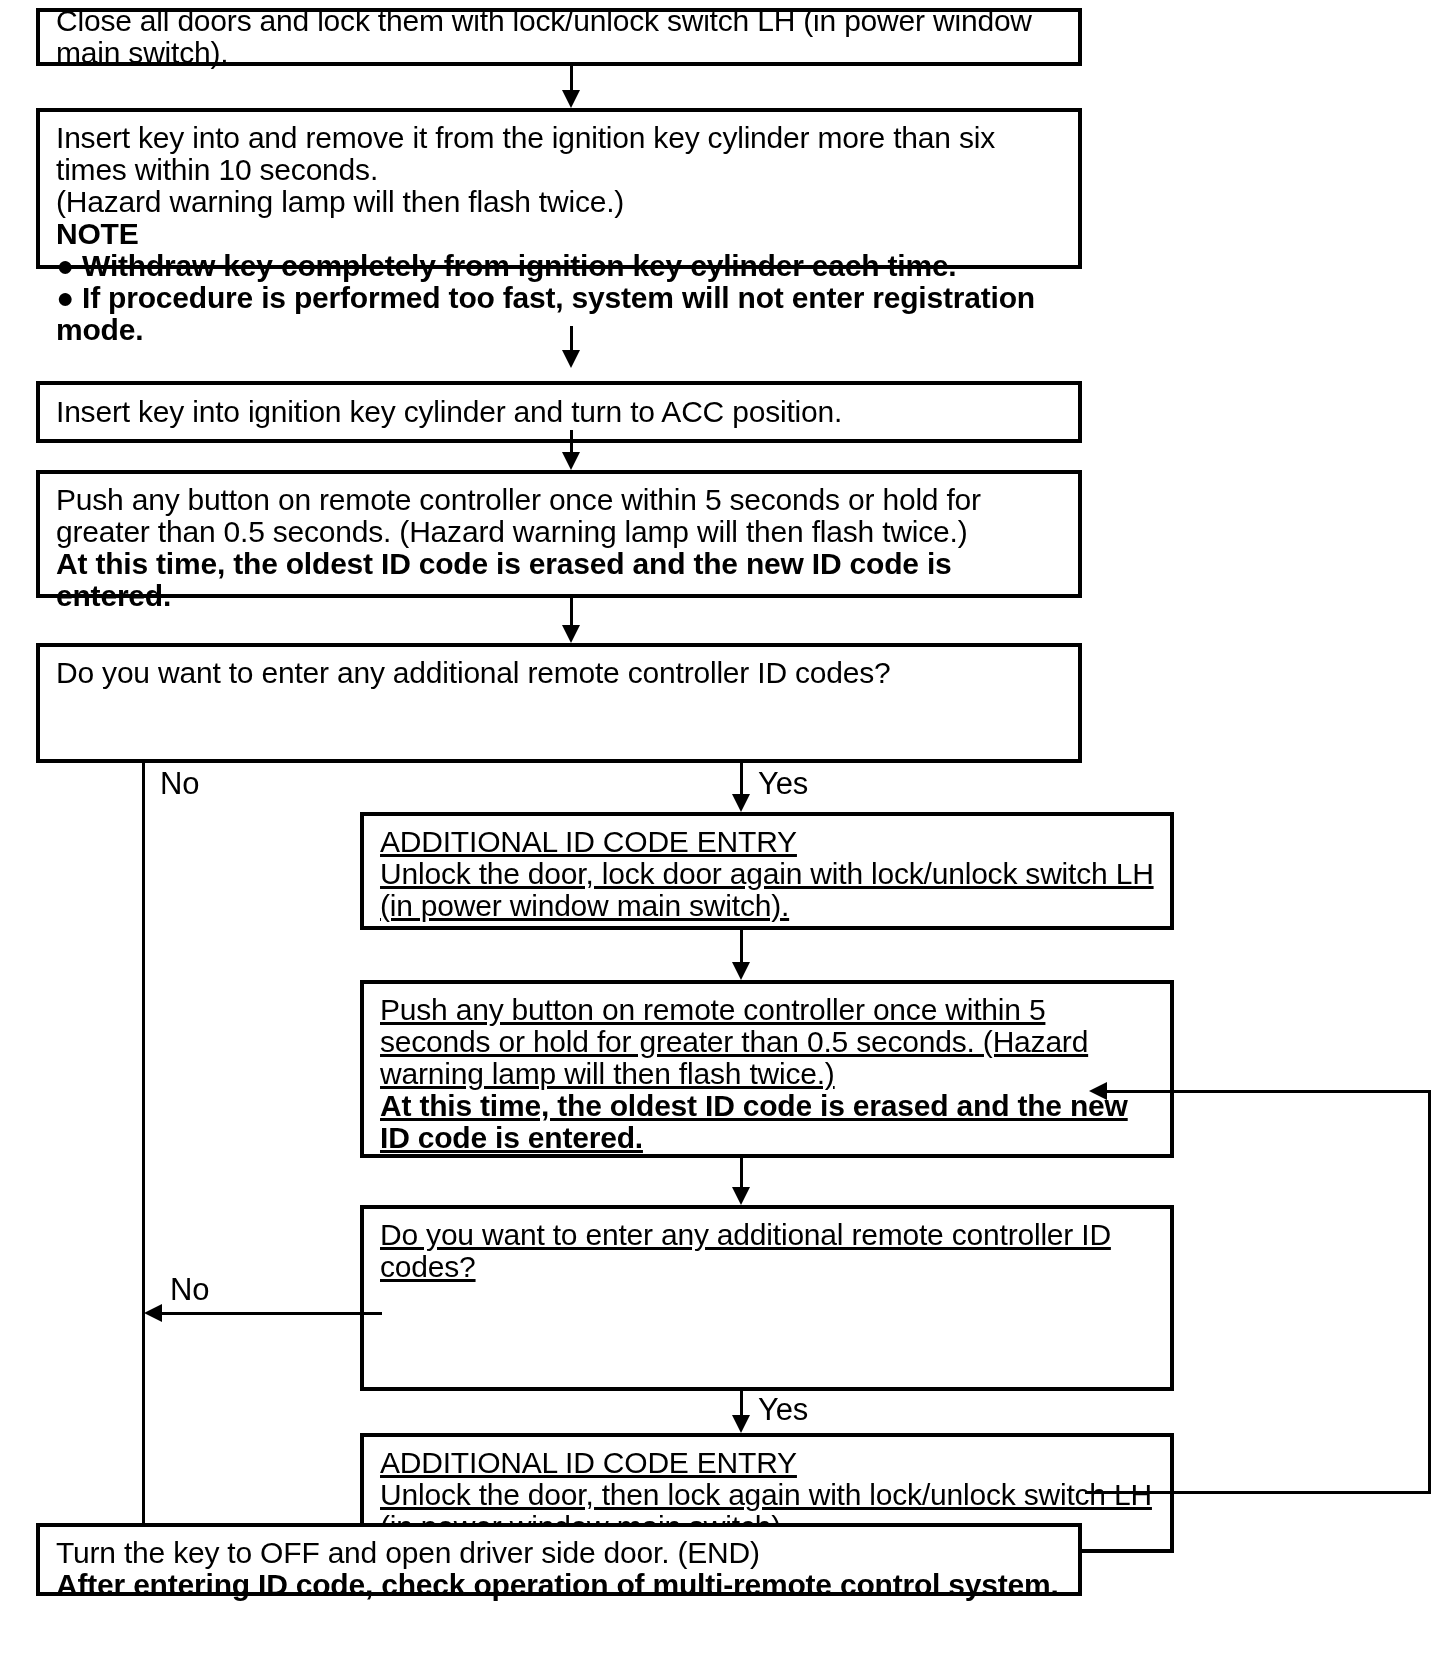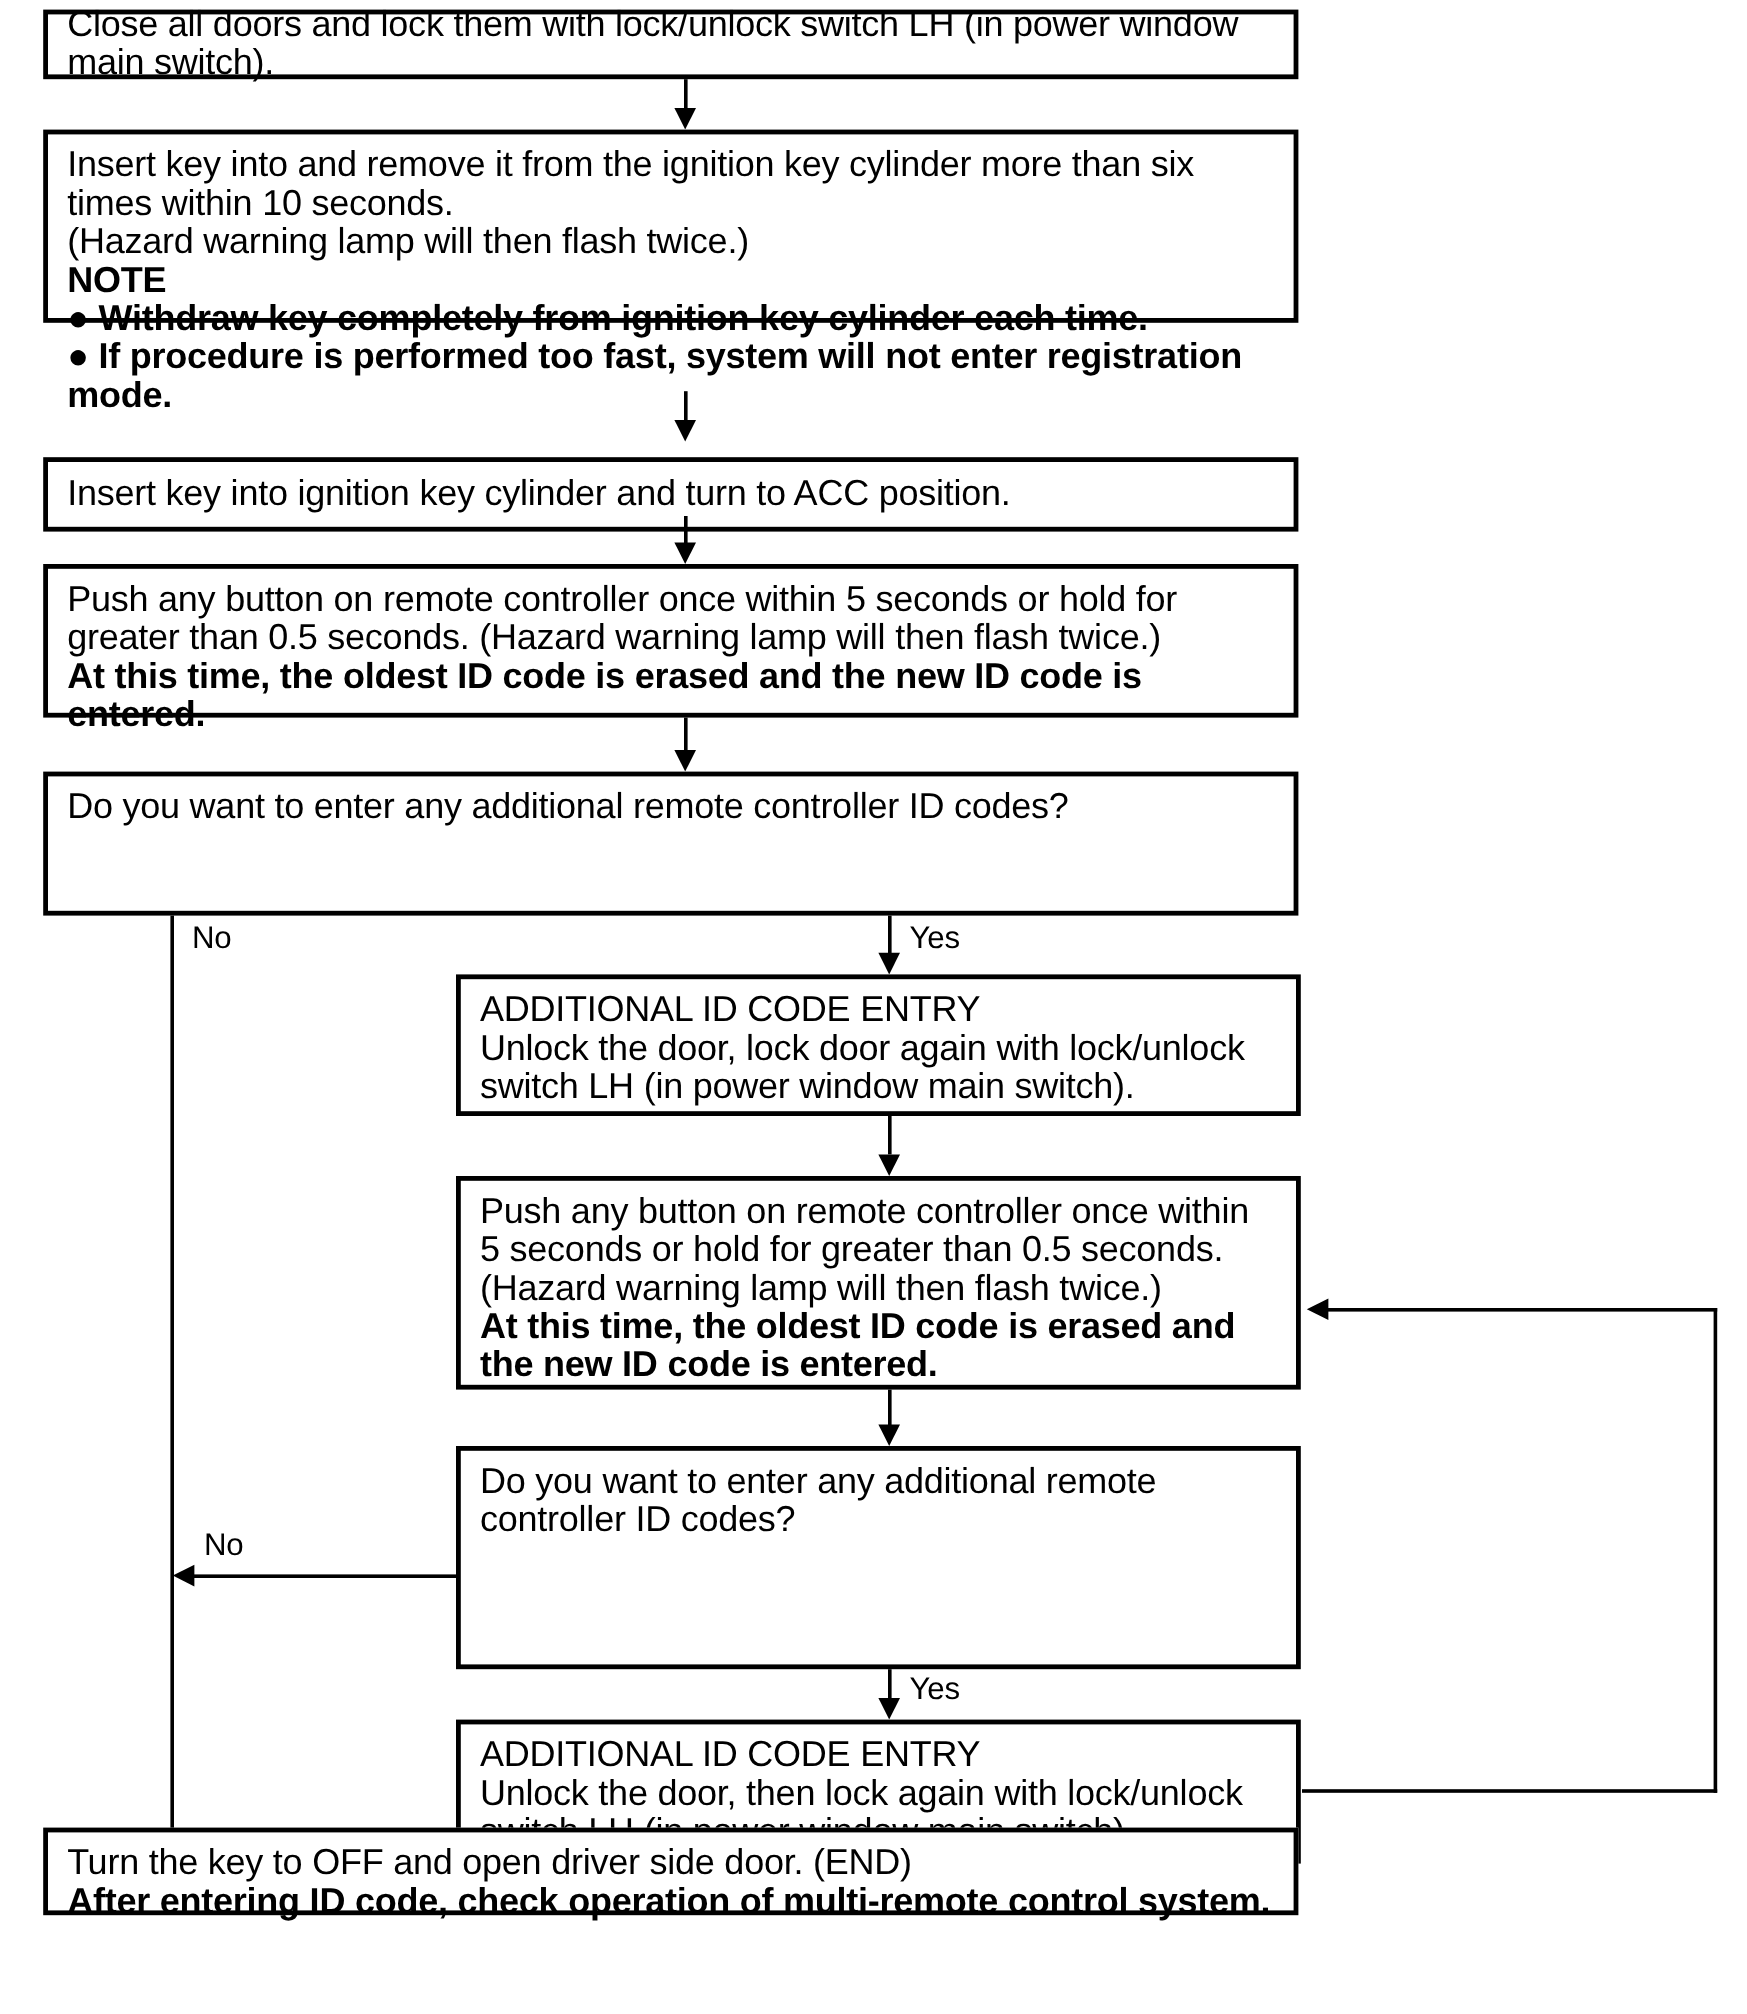--- a/index.html
+++ b/index.html
@@ -15,40 +15,40 @@
     position:absolute;
     border:4px solid #000;
     background:#fff;
     box-sizing:border-box;
     padding:10px 16px;
     font-size:30px;
     line-height:32px;
     letter-spacing:-0.2px;
   }
   .node.wide{left:36px;width:1046px;}
-  .node.mid{left:380px;width:704px;}
+  .node.mid{left:360px;width:814px;text-decoration:underline;}
   .node.center-v{display:flex;align-items:center;padding-top:0;padding-bottom:0;}
   .b{font-weight:bold;}
   .vline{position:absolute;width:3px;background:#000;}
   .hline{position:absolute;height:3px;background:#000;}
   .ah-down{
     position:absolute;width:0;height:0;
     border-left:9px solid transparent;
     border-right:9px solid transparent;
     border-top:18px solid #000;
   }
   .ah-left{
     position:absolute;width:0;height:0;
     border-top:9px solid transparent;
     border-bottom:9px solid transparent;
     border-right:18px solid #000;
   }
   .edge-label{
     position:absolute;
-    font-size:26px;
+    font-size:31px;
     letter-spacing:-0.2px;
     background:#fff;
     padding:0 4px;
   }
 </style>
 </head>
 <body>
 
 <div class="canvas">
 

